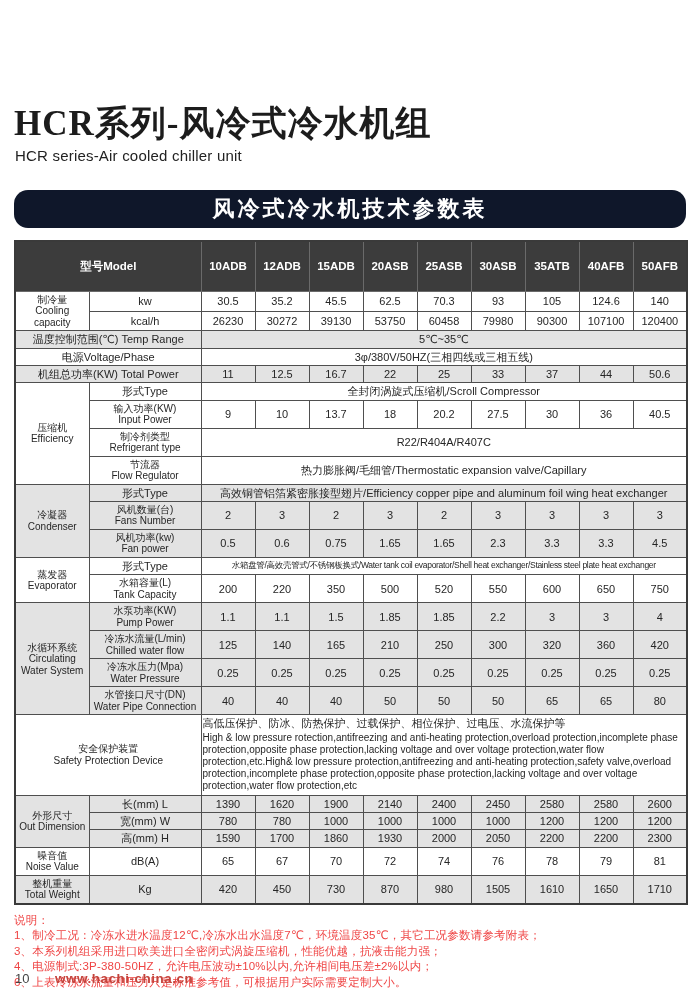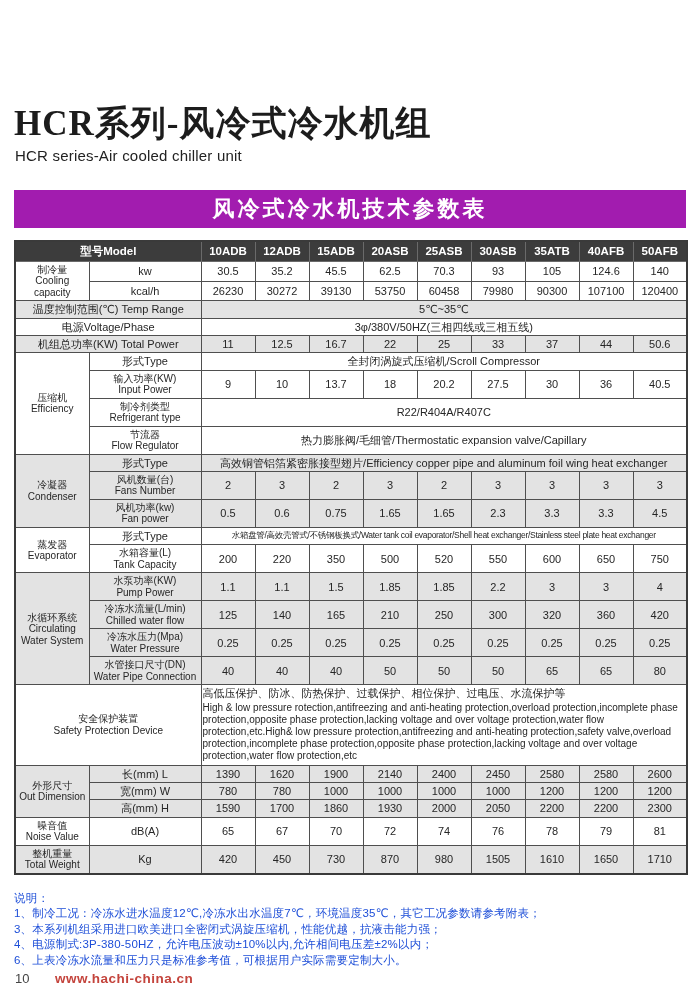--- a/index.html
+++ b/index.html
@@ -13,47 +13,47 @@
     position:absolute; left:14px; top:100px;
     font-size:35px; font-weight:600; color:#1c1c1c; letter-spacing:1px;
     font-family:Liberation Serif, serif;
   }
   .subtitle {
     position:absolute; left:15px; top:147px;
     font-size:15px; font-weight:500; color:#222222; letter-spacing:0.2px;
   }
   .banner {
     position:absolute; left:14px; top:190px; width:672px; height:38px;
-    background:#a21caf; color:#ffffff; font-size:22px; font-weight:bold;
-    letter-spacing:3px; text-align:center; line-height:38px;
+    background:#0f172a; color:#ffffff; font-size:22px; font-weight:bold;
+    letter-spacing:3px; text-align:center; line-height:38px;border-radius:14px;
   }
   .content {
     position:absolute; left:14px; top:240px; width:672px;
   }
   table.spec {
     width:672px; border-collapse:collapse; table-layout:fixed;
     border:2px solid #3a3a3a; font-size:11px; color:#262626;
   }
   table.spec td, table.spec th {
     border:1px solid #4f4f4f; text-align:center; vertical-align:middle;
     padding:2px 1px; line-height:1.12; overflow:hidden; font-weight:normal;
   }
   tr.dark th {
     background:#3c3c3c; color:#ffffff; font-weight:bold; font-size:11.5px;
-    border-color:#6a6a6a; padding:3px 1px;
+    border-color:#6a6a6a; padding:18px 1px;
   }
   tr.g td { background:#e3e3e3; }
   tr.w td { background:#ffffff; }
   td.lbl { font-size:10px; }
   td.lbl div { line-height:1.15; }
   td.tight { font-size:8.5px; letter-spacing:-0.3px; white-space:nowrap; }
   td.left { text-align:left; padding:3px 6px; font-size:10px; }
   td.left div:first-child { font-size:11px; margin-bottom:1px; }
   td.left div { line-height:1.22; text-align:left; }
-  .notes { margin-top:16px; width:672px; color:#1d4ed8; }
+  .notes { margin-top:8px; width:672px; color:#ef4444; }
   .notes div { font-size:11.5px; line-height:15.5px; letter-spacing:0.2px; }
   .footer-pageno {
     position:absolute; left:15px; top:971px; font-size:13px; color:#444444;
   }
   .footer-url {
     position:absolute; left:55px; top:971px; font-size:13.5px; font-weight:bold;
     color:#c4443c; text-decoration:none; letter-spacing:0.5px;
   }
 </style>
 </head>

